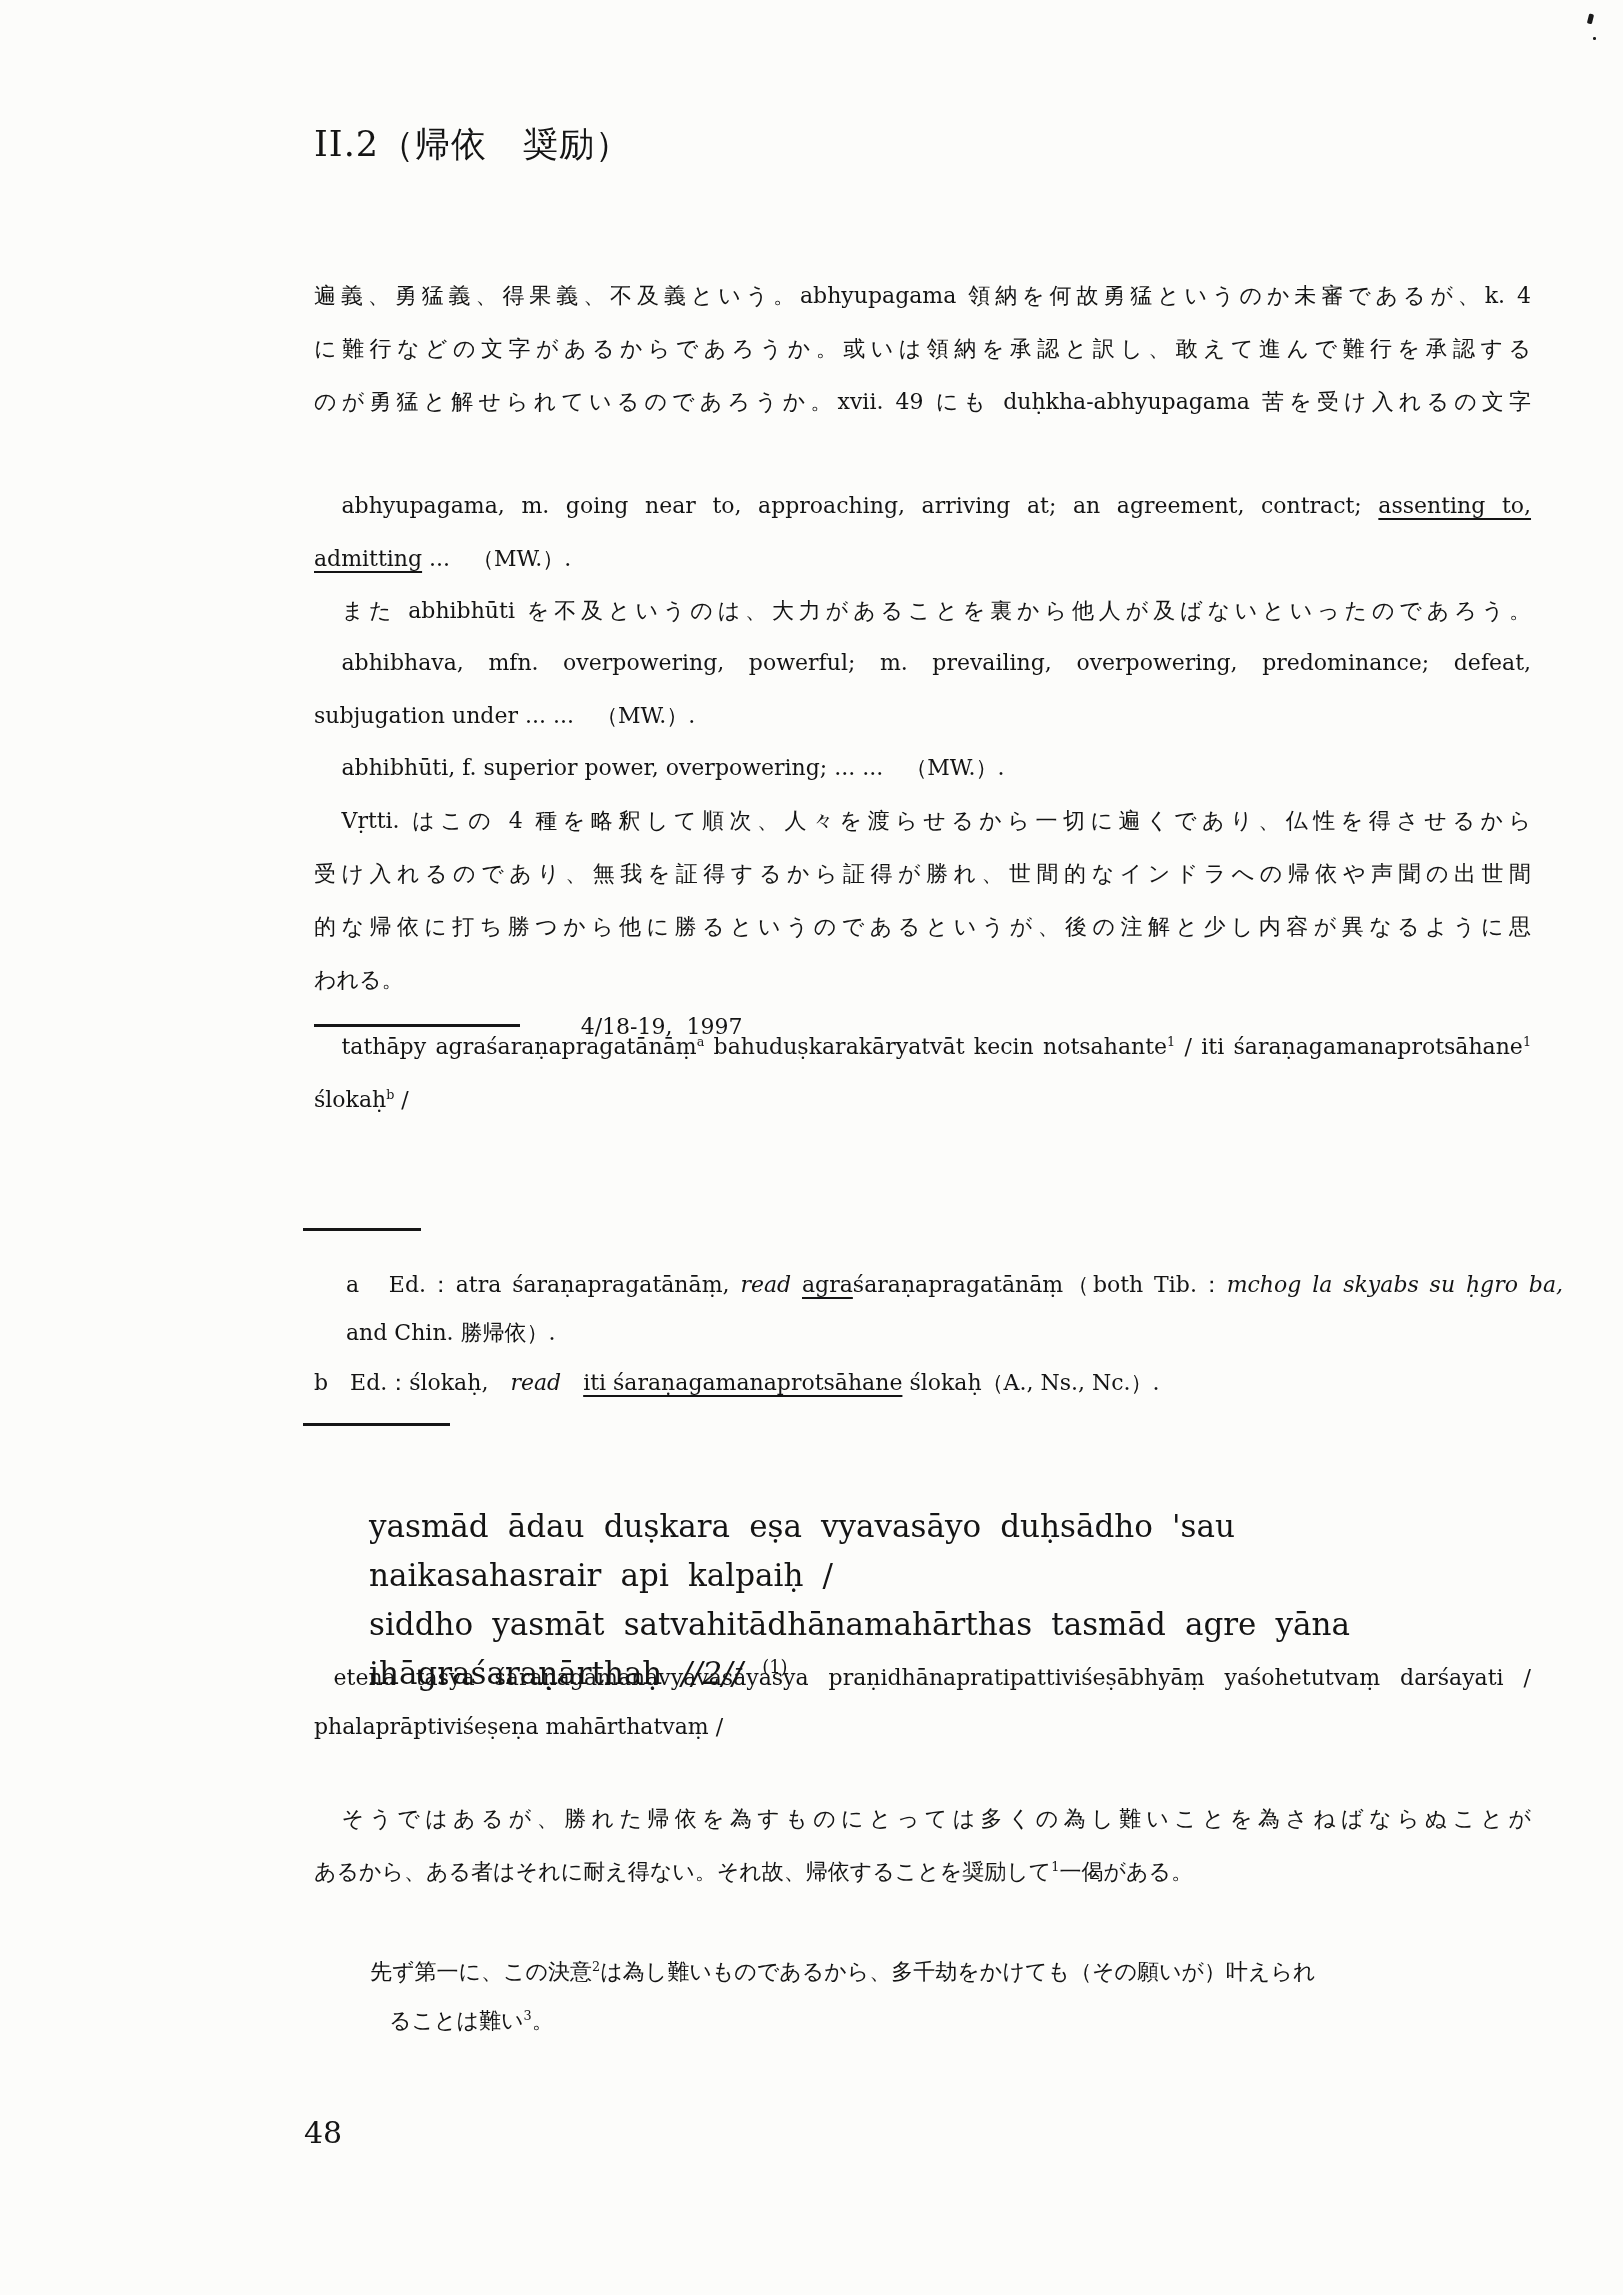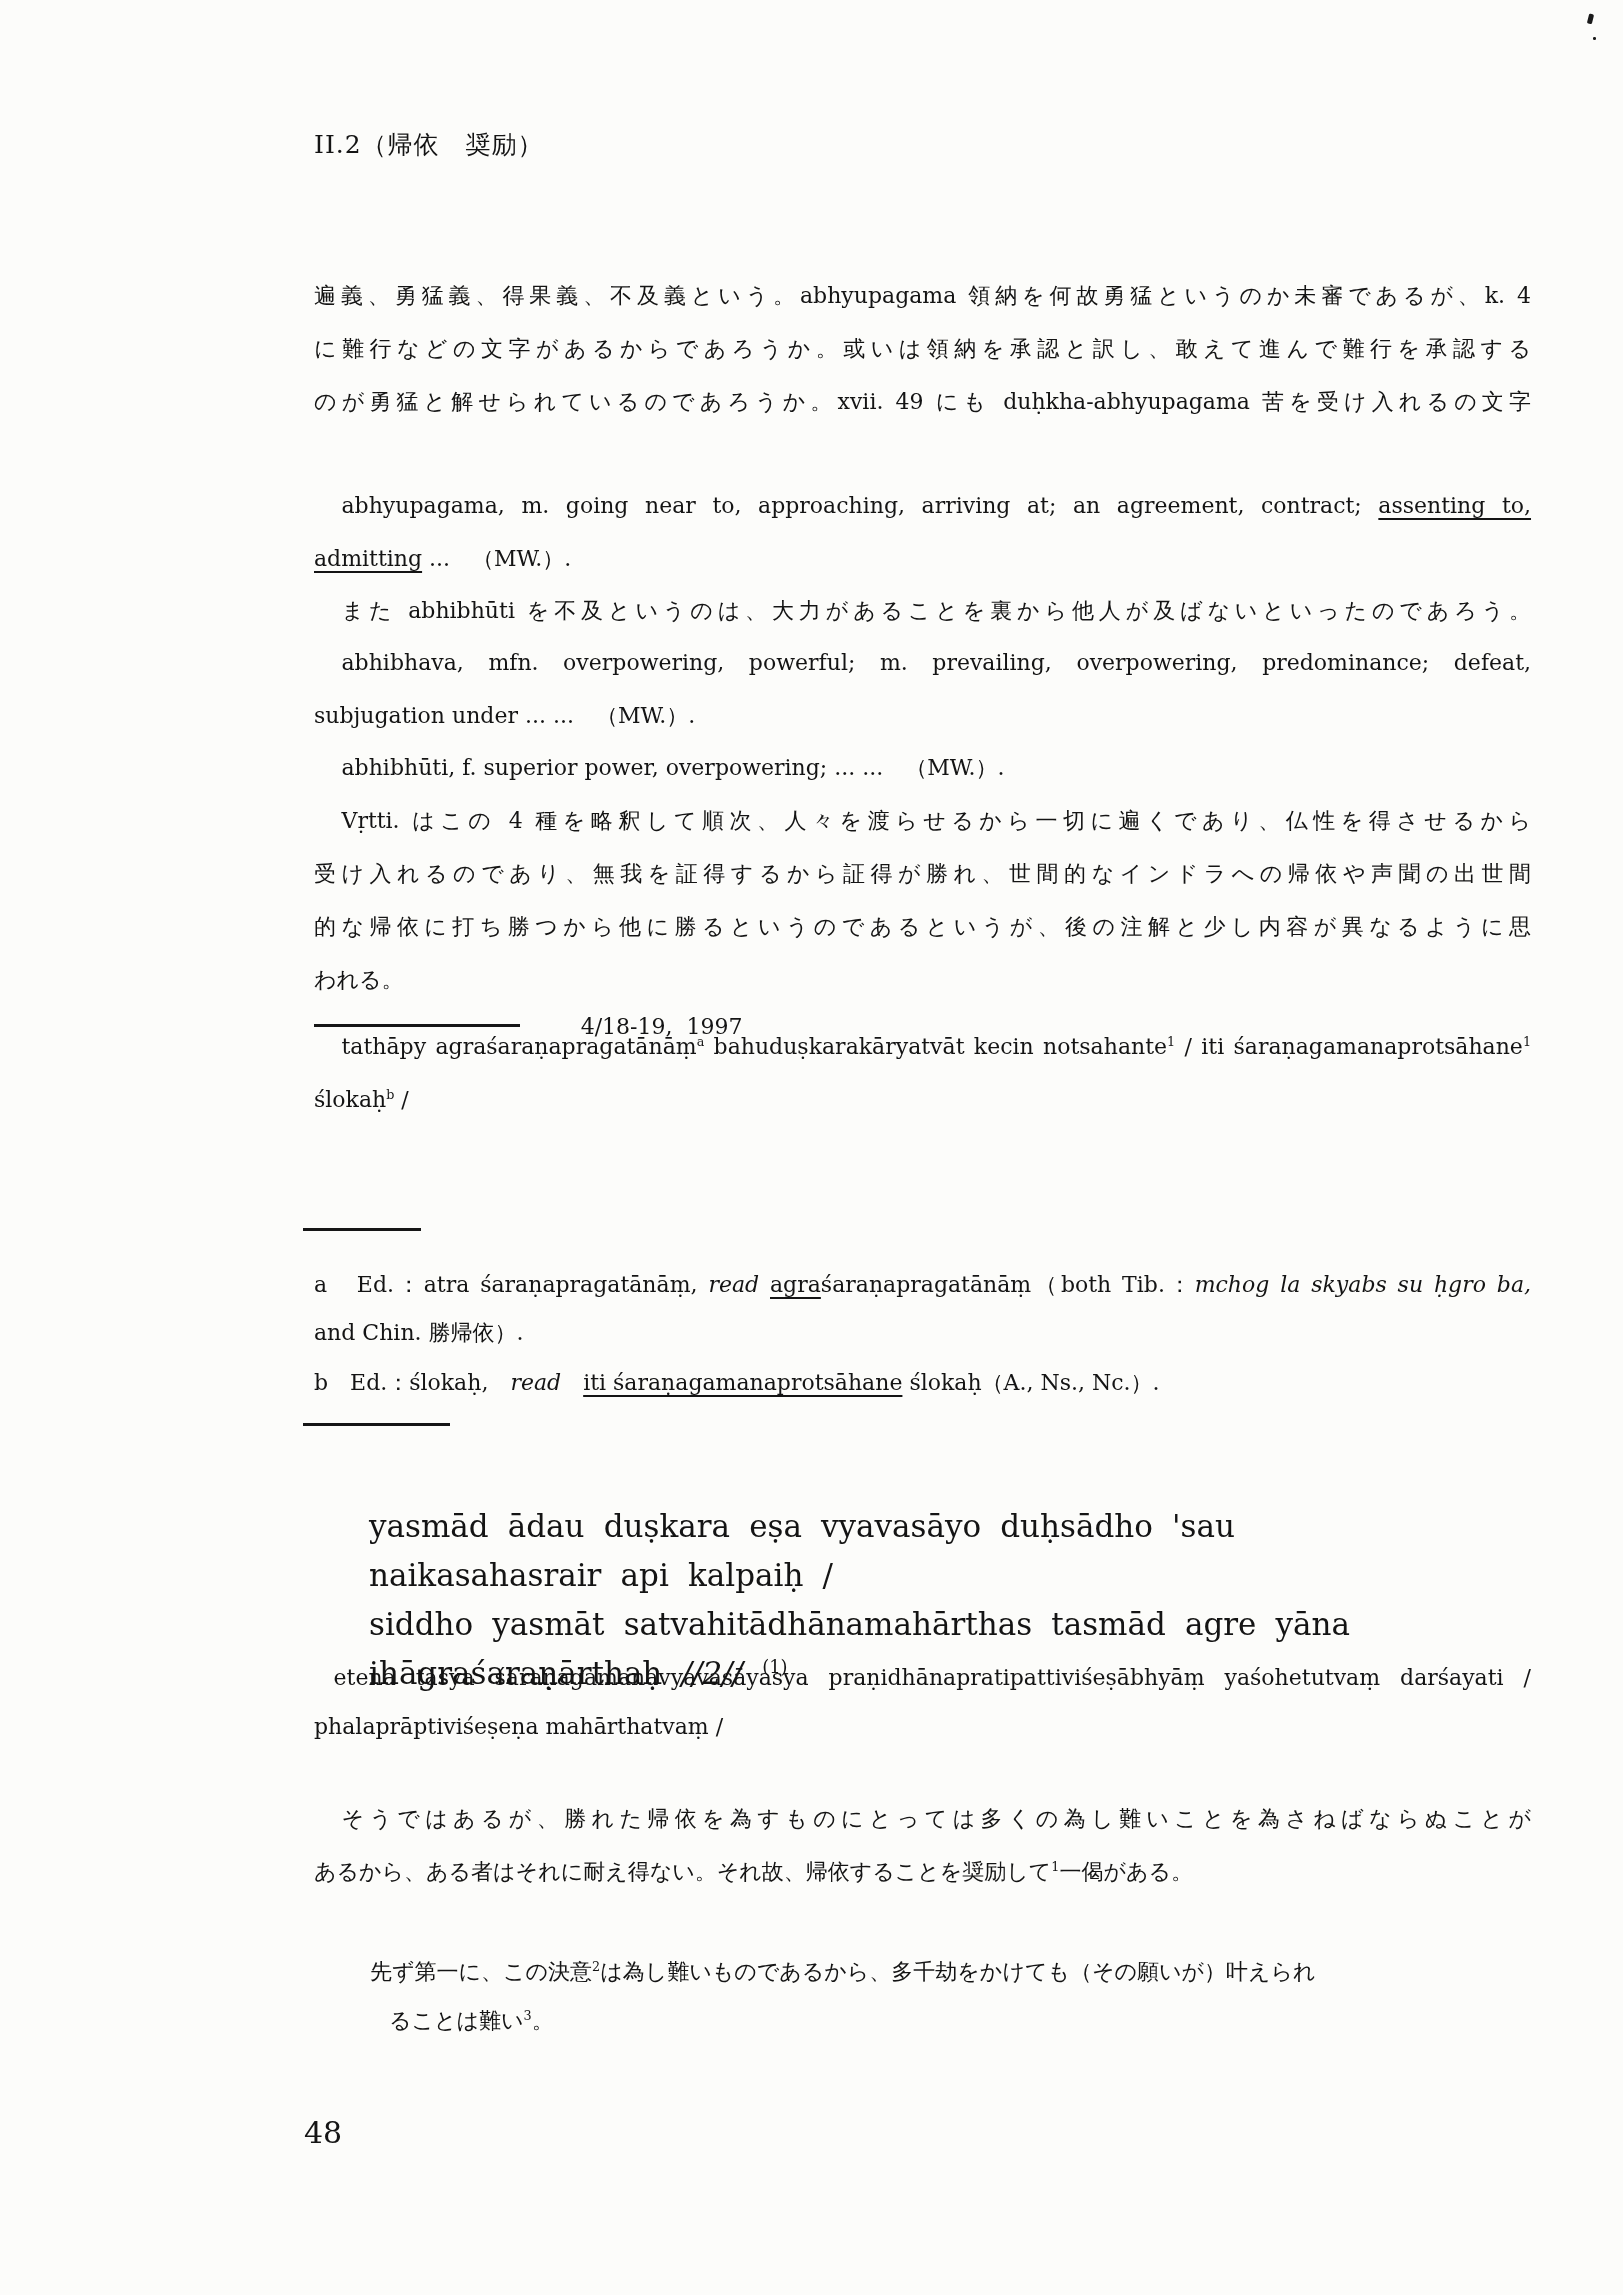--- a/index.html
+++ b/index.html
@@ -14,35 +14,35 @@
   .tb{position:absolute;left:314px;width:1217px;font-size:22px;line-height:53px;}
   .lh100{line-height:49px;}
   .lh98{line-height:48px;}
   .line{display:block;}
   .just{text-align:justify;text-align-last:justify;}
   .ind1{text-indent:27.5px;}
   .ind-et{text-indent:19.6px;}
   .seg-u{text-decoration:underline;text-decoration-thickness:2px;text-underline-offset:4.9px;}
   .seg-i{font-style:italic;}
   .seg-sup{vertical-align:super;font-size:58%;line-height:0;}
-  .header{top:118px;font-size:25px;letter-spacing:1px;}
+  .header{top:118px;font-size:35px;letter-spacing:1px;}
   .p1{top:269px;}
   .dict1{top:479px;}
   .mata{top:584px;}
   .dict2{top:636px;}
   .dict3{top:741px;}
   .vrtti{top:794px;}
   .dateline{top:1000px;white-space:nowrap;}
   .hrule{display:inline-block;width:206px;height:3.4px;background:#161616;vertical-align:6.9px;margin-right:16.7px;}
   .date-text{white-space:pre;margin-left:44px;}
   .skt1{top:1020px;}
   .rule{position:absolute;left:303px;height:3.4px;background:#161616;}
   .rule-a{top:1228px;width:118px;}
   .rule-b{top:1423px;width:147px;}
-  .note-a{top:1261px;}
+  .note-a{top:1261px;margin-left:32px;}
   .note-b{top:1359px;}
   .verse{position:absolute;left:369px;width:1055px;top:1502px;font-size:31px;line-height:49px;word-spacing:0.30em;}
   .etena{top:1653px;}
   .jp2{top:1792px;}
   .jp3{top:1947px;}
   .jp3 .l1{margin-left:56px;}
   .jp3 .l2{margin-left:75px;}
   .pageno{position:absolute;left:304px;top:2115px;font-size:30px;}
   .speck{position:absolute;background:#1a1a1a;}
   .speck-1{left:1588px;top:13.7px;width:5.4px;height:9.8px;border-radius:1.5px;transform:rotate(14deg);}

